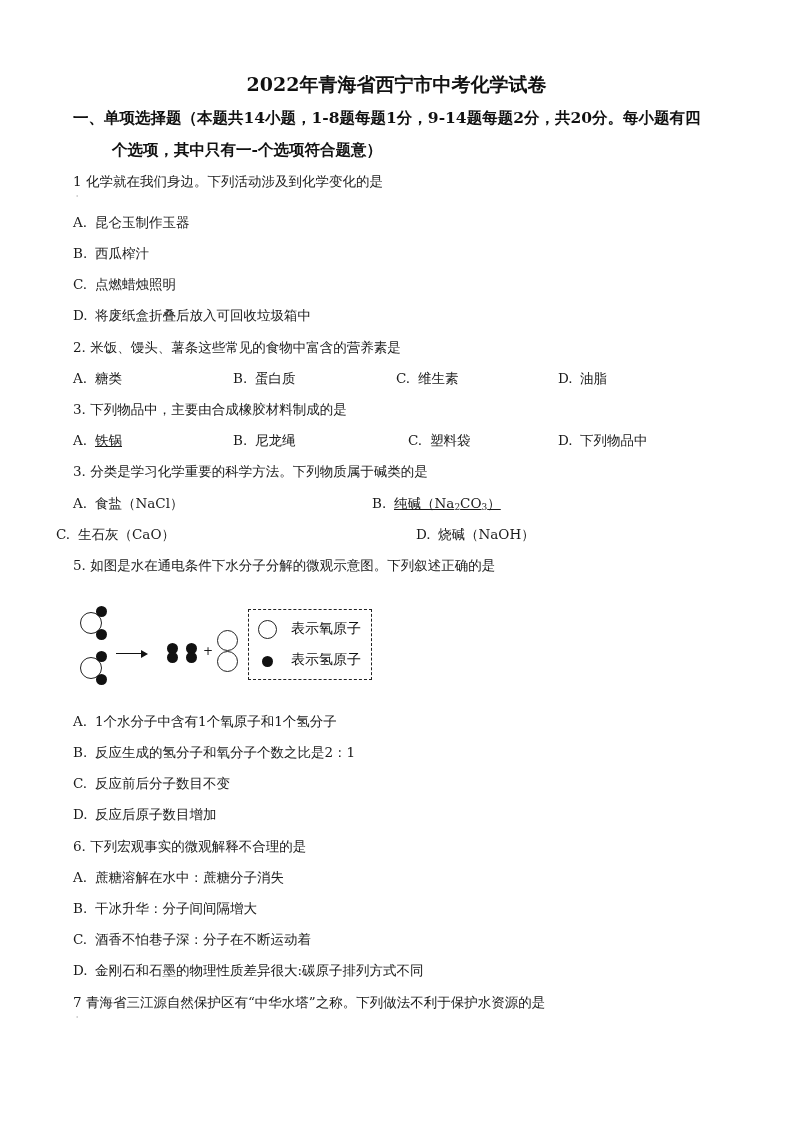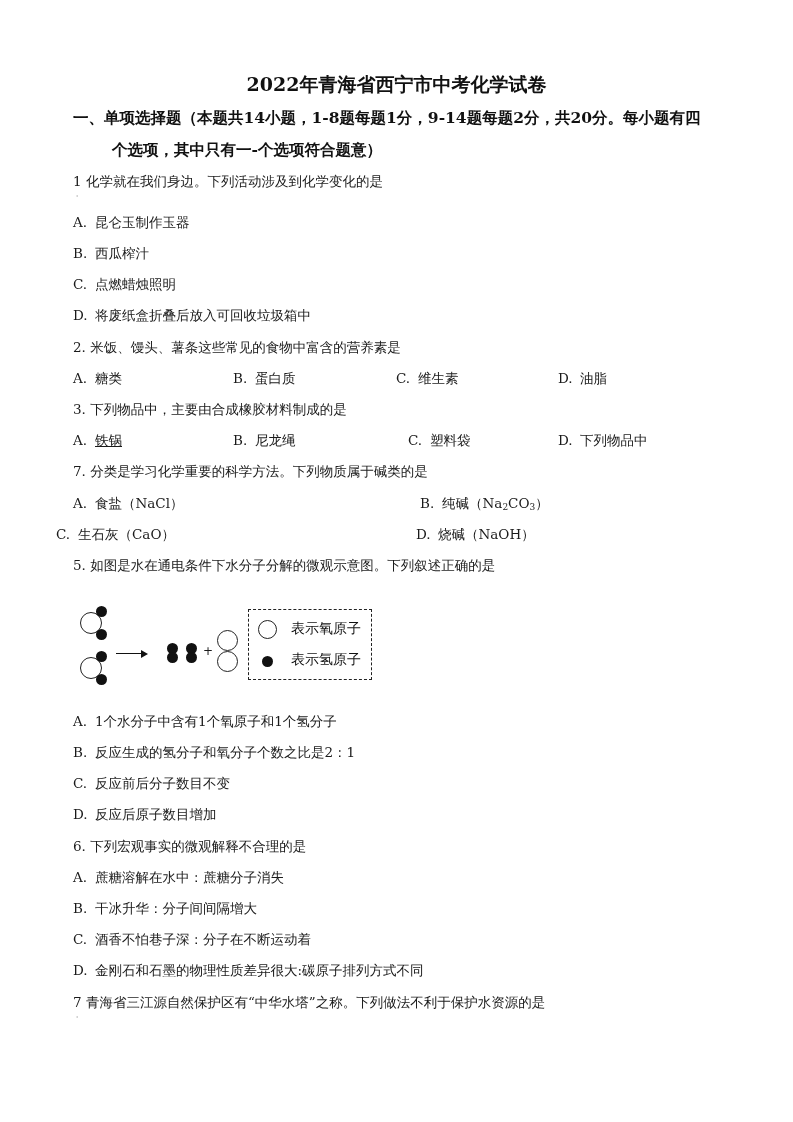--- a/index.html
+++ b/index.html
@@ -69,25 +69,25 @@
   <div class="abs opt" style="left:233px;top:432px;">
     <span class="lbl">B.</span><span>尼龙绳</span>
   </div>
   <div class="abs opt" style="left:408px;top:432px;">
     <span class="lbl">C.</span><span>塑料袋</span>
   </div>
   <div class="abs opt" style="left:558px;top:432px;">
     <span class="lbl">D.</span><span>下列物品中</span>
   </div>
 
-  <div class="abs q" style="top:463px;">7. 分类是学习化学重要的科学方法。下列物质属于碱类的是</div>
+  <div class="abs q" style="top:463px;">3. 分类是学习化学重要的科学方法。下列物质属于碱类的是</div>
   <div class="abs opt" style="left:73px;top:495px;">
     <span class="lbl">A.</span><span>食盐（NaCl）</span>
   </div>
-  <div class="abs opt" style="left:420px;top:495px;">
+  <div class="abs opt" style="left:372px;top:495px;text-decoration:underline;">
     <span class="lbl">B.</span><span>纯碱（Na</span><sub>2</sub><span>CO</span><sub>3</sub><span>）</span>
   </div>
   <div class="abs opt" style="left:56px;top:526px;">
     <span class="lbl">C.</span><span>生石灰（CaO）</span>
   </div>
   <div class="abs opt" style="left:396px;top:526px;margin-left:20px;">
     <span class="lbl">D.</span><span>烧碱（NaOH）</span>
   </div>
 
   <div class="abs q" style="top:557px;">5. 如图是水在通电条件下水分子分解的微观示意图。下列叙述正确的是</div>

